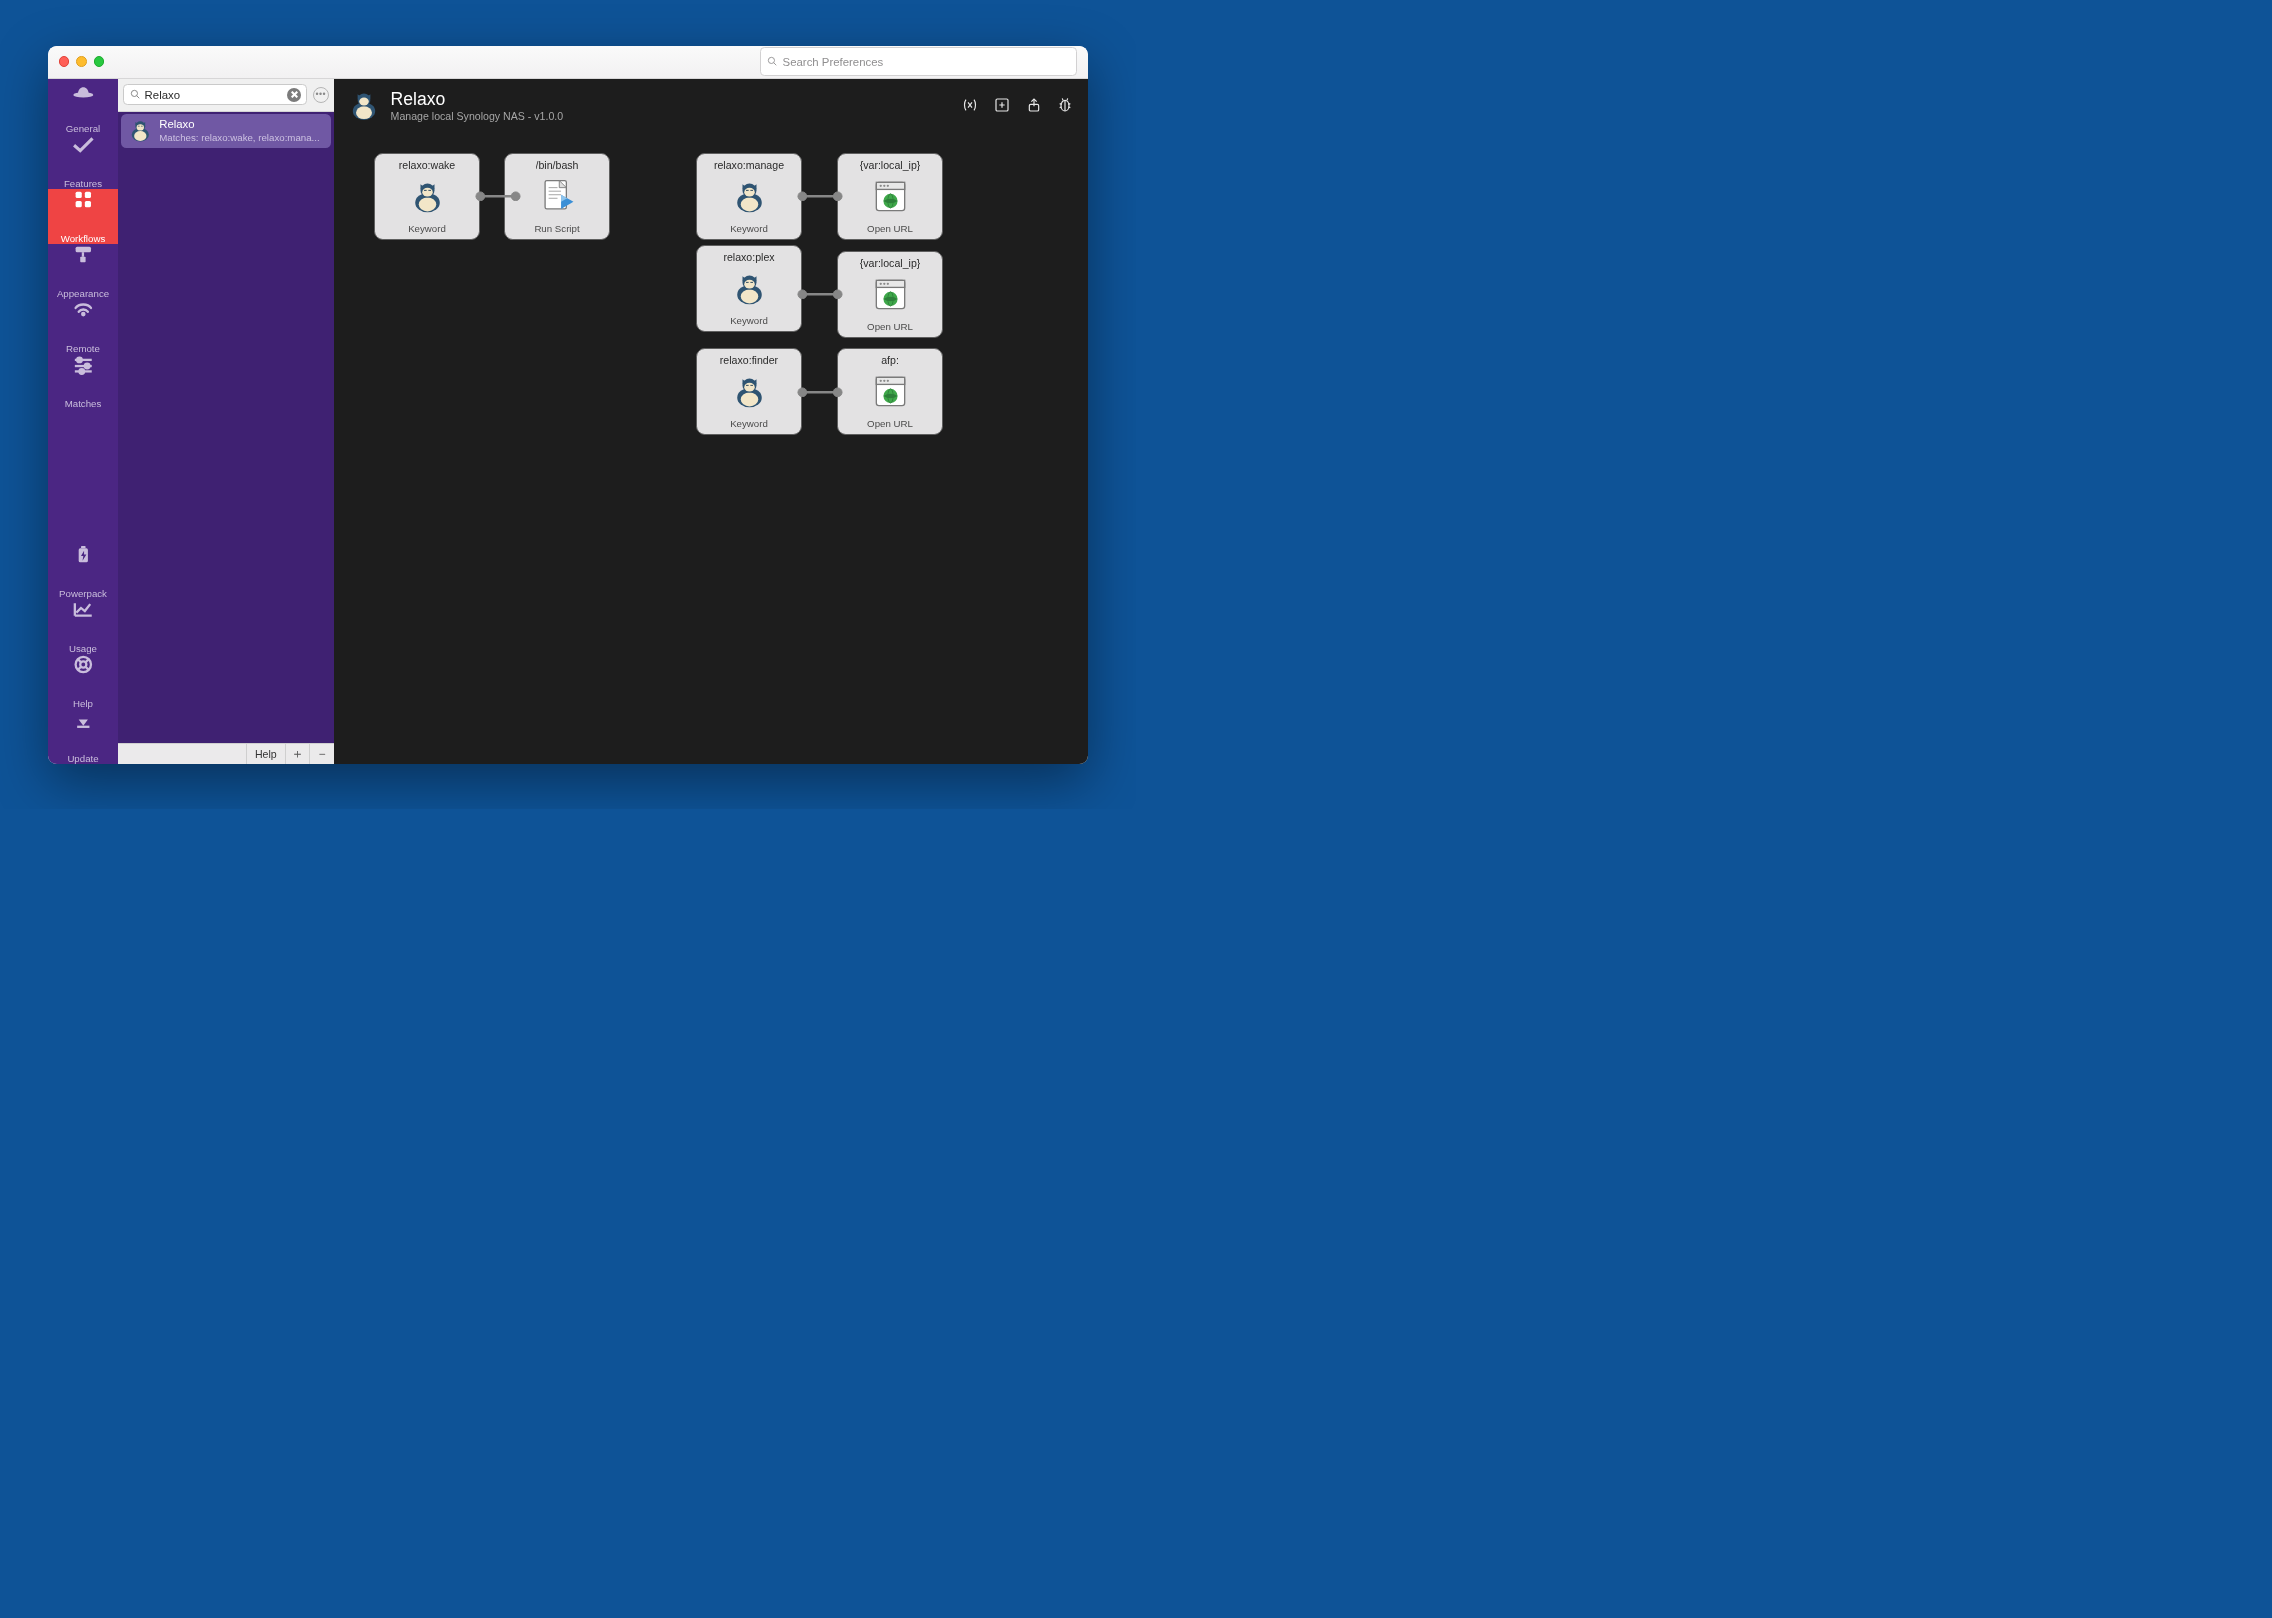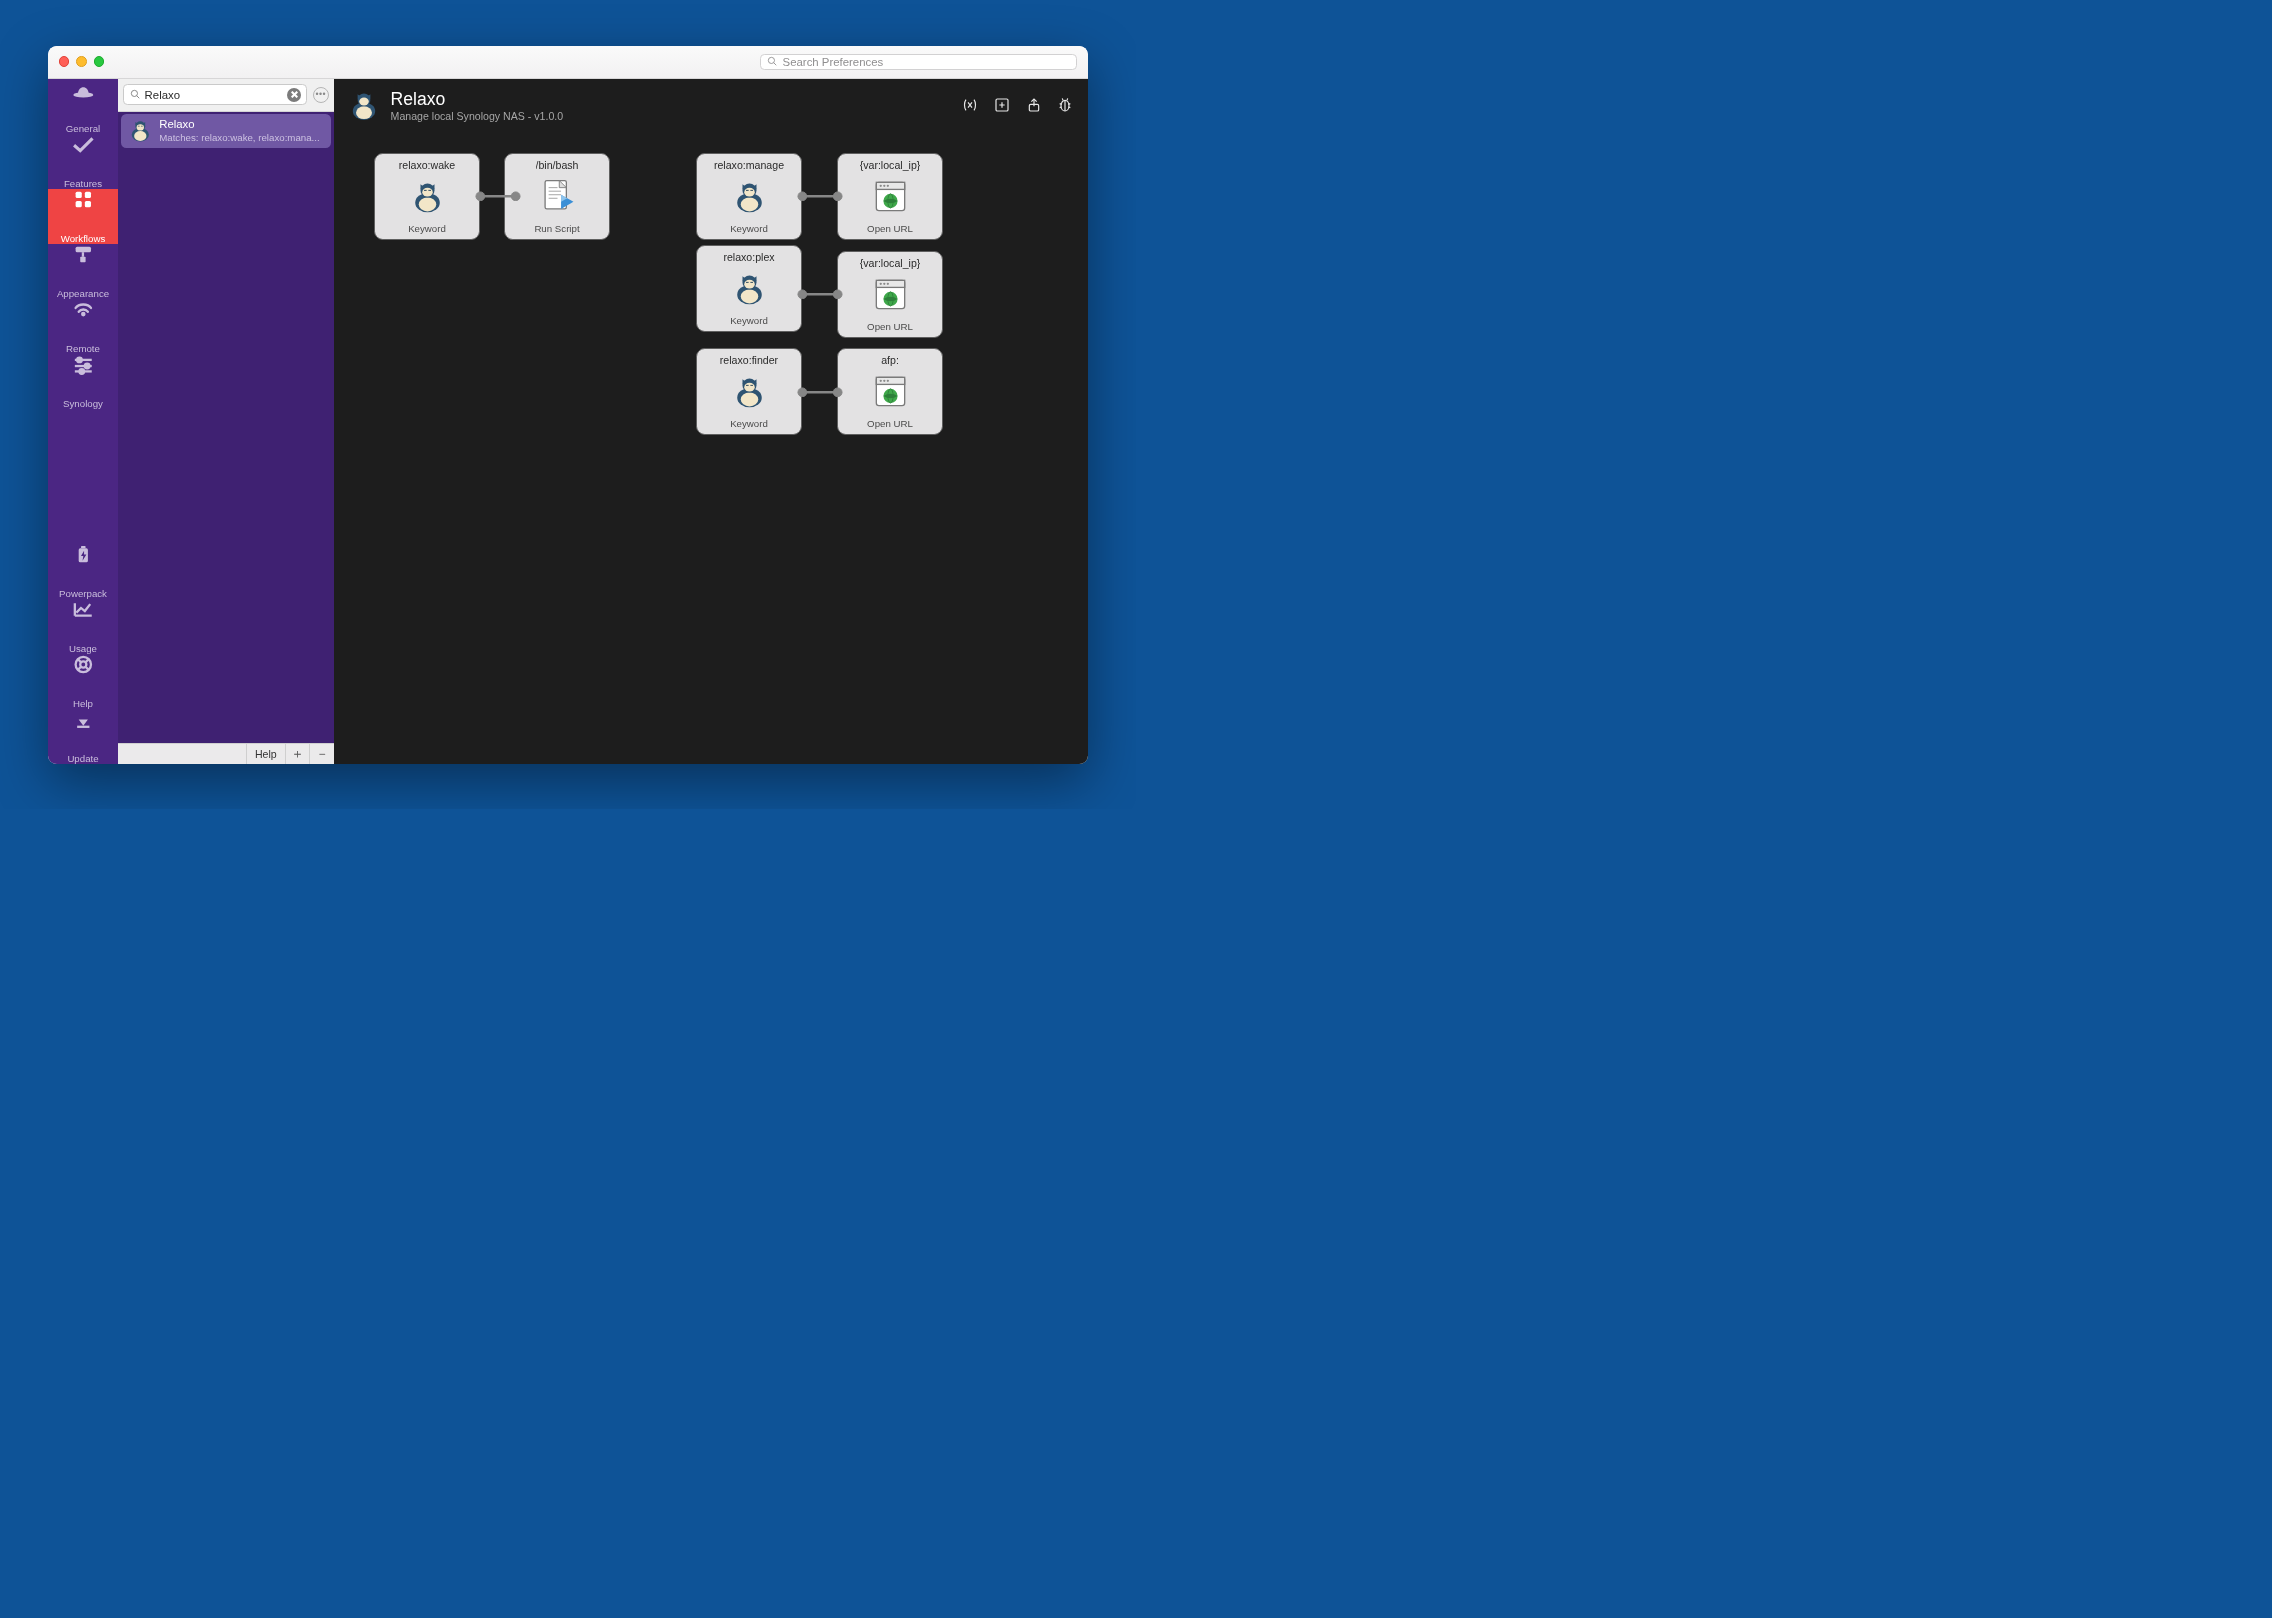--- a/index.html
+++ b/index.html
@@ -33,21 +33,21 @@
     flex-shrink: 0;
   }
   .traffic { display: flex; gap: 7px; align-items: center; }
   .dot { width: 10.6px; height: 10.6px; border-radius: 50%; }
   .dot.red { background: #ff5f57; border: 0.4px solid #e14339; }
   .dot.yellow { background: #febc2e; border: 0.4px solid #dfa023; }
   .dot.green { background: #28c840; border: 0.4px solid #1eac2e; }
   .prefs-search {
     margin-left: auto;
     width: 317px;
-    height: 16px;
+    height: 29px;
     background: #fff;
     border: 0.9px solid #d2d1d2;
     border-radius: 4.4px;
     display: flex;
     align-items: center;
     padding: 0 5.3px;
     gap: 5.3px;
     color: #8f8e8f;
     font-size: 11.4px;
   }
@@ -224,21 +224,21 @@
         </div>
         <div class="nav-item">
           <svg viewBox="0 0 32 24" fill="none" stroke="currentColor" stroke-width="3">
               <line x1="5" y1="6" x2="27" y2="6"></line>
               <circle cx="11" cy="6" r="3" fill="currentColor"></circle>
               <line x1="5" y1="14" x2="27" y2="14"></line>
               <circle cx="21" cy="14" r="3" fill="currentColor"></circle>
               <line x1="5" y1="21" x2="27" y2="21"></line>
               <circle cx="14" cy="21" r="3" fill="currentColor"></circle>
             </svg>
-          <span>Synology</span>
+          <span>Matches</span>
         </div>
       </div>
       <div class="spacer"></div>
       <div class="nav-block">
         <div class="nav-item">
           <svg viewBox="0 0 32 24" fill="currentColor">
               <rect x="10" y="4" width="12" height="18" rx="2"></rect>
               <rect x="13" y="1" width="6" height="3" rx="1"></rect>
               <polygon points="17,7 13,14 16,14 15,20 20,12 17,12" fill="#4b2683"></polygon>
             </svg>

